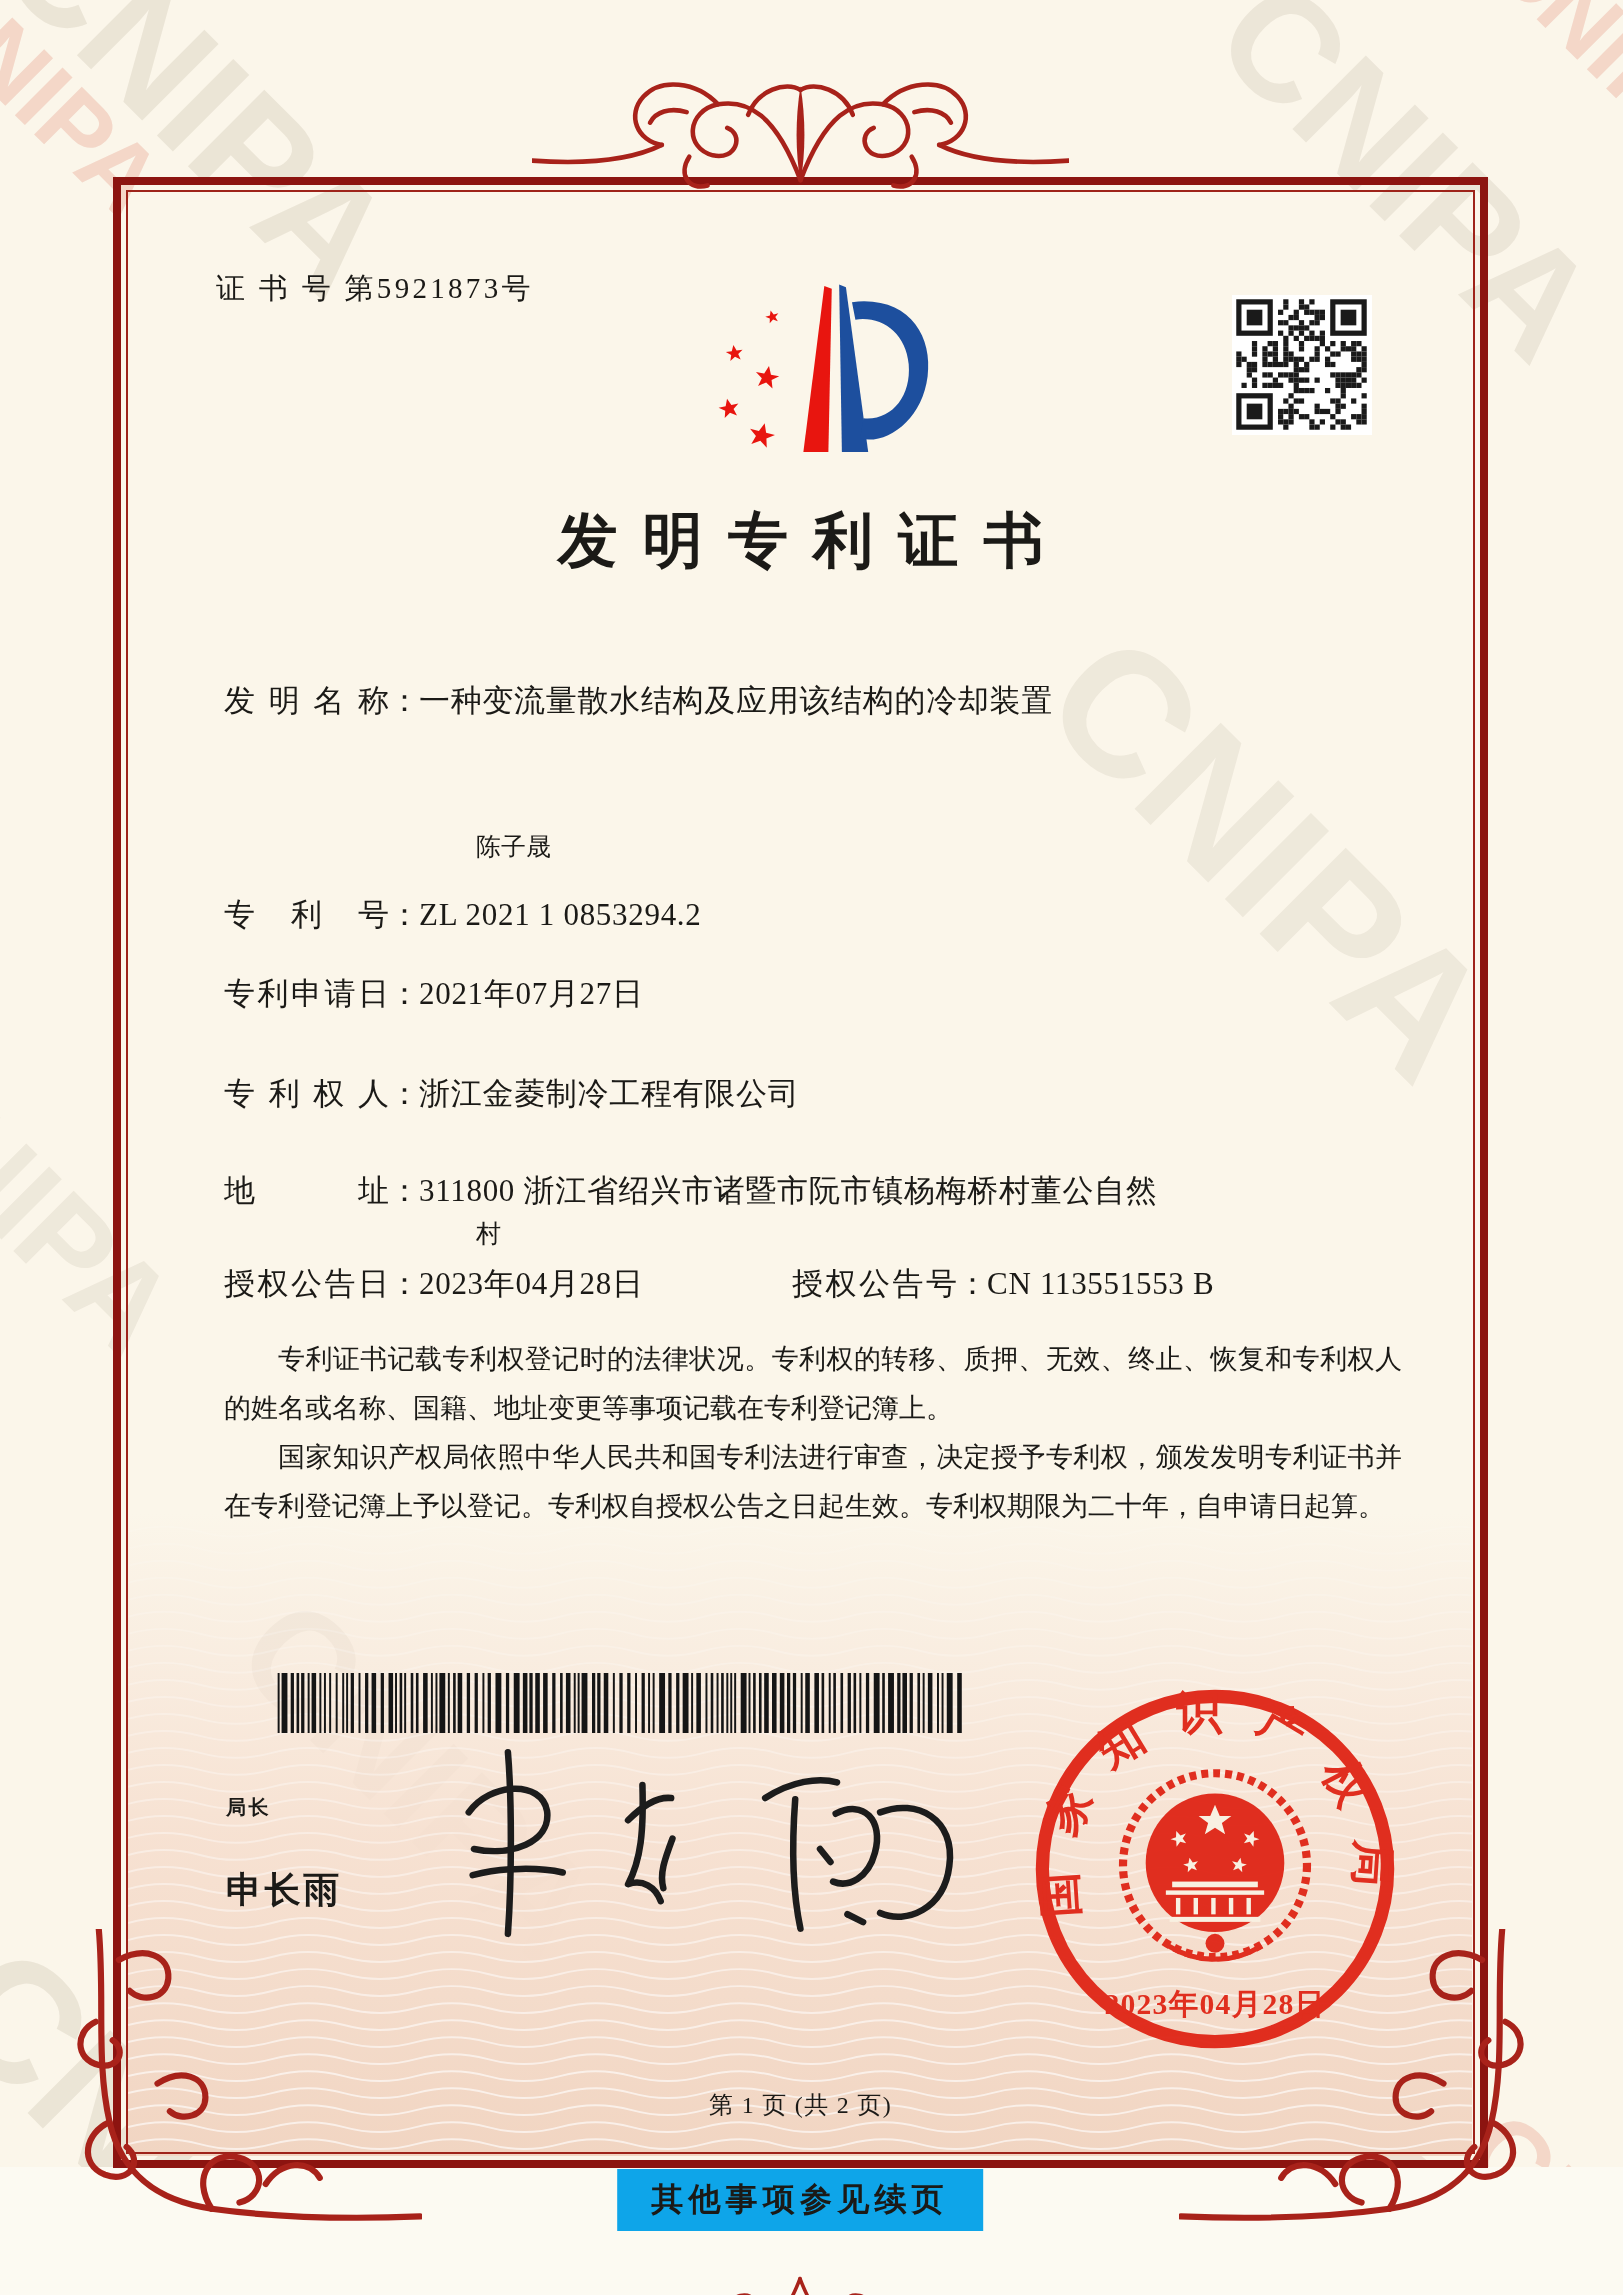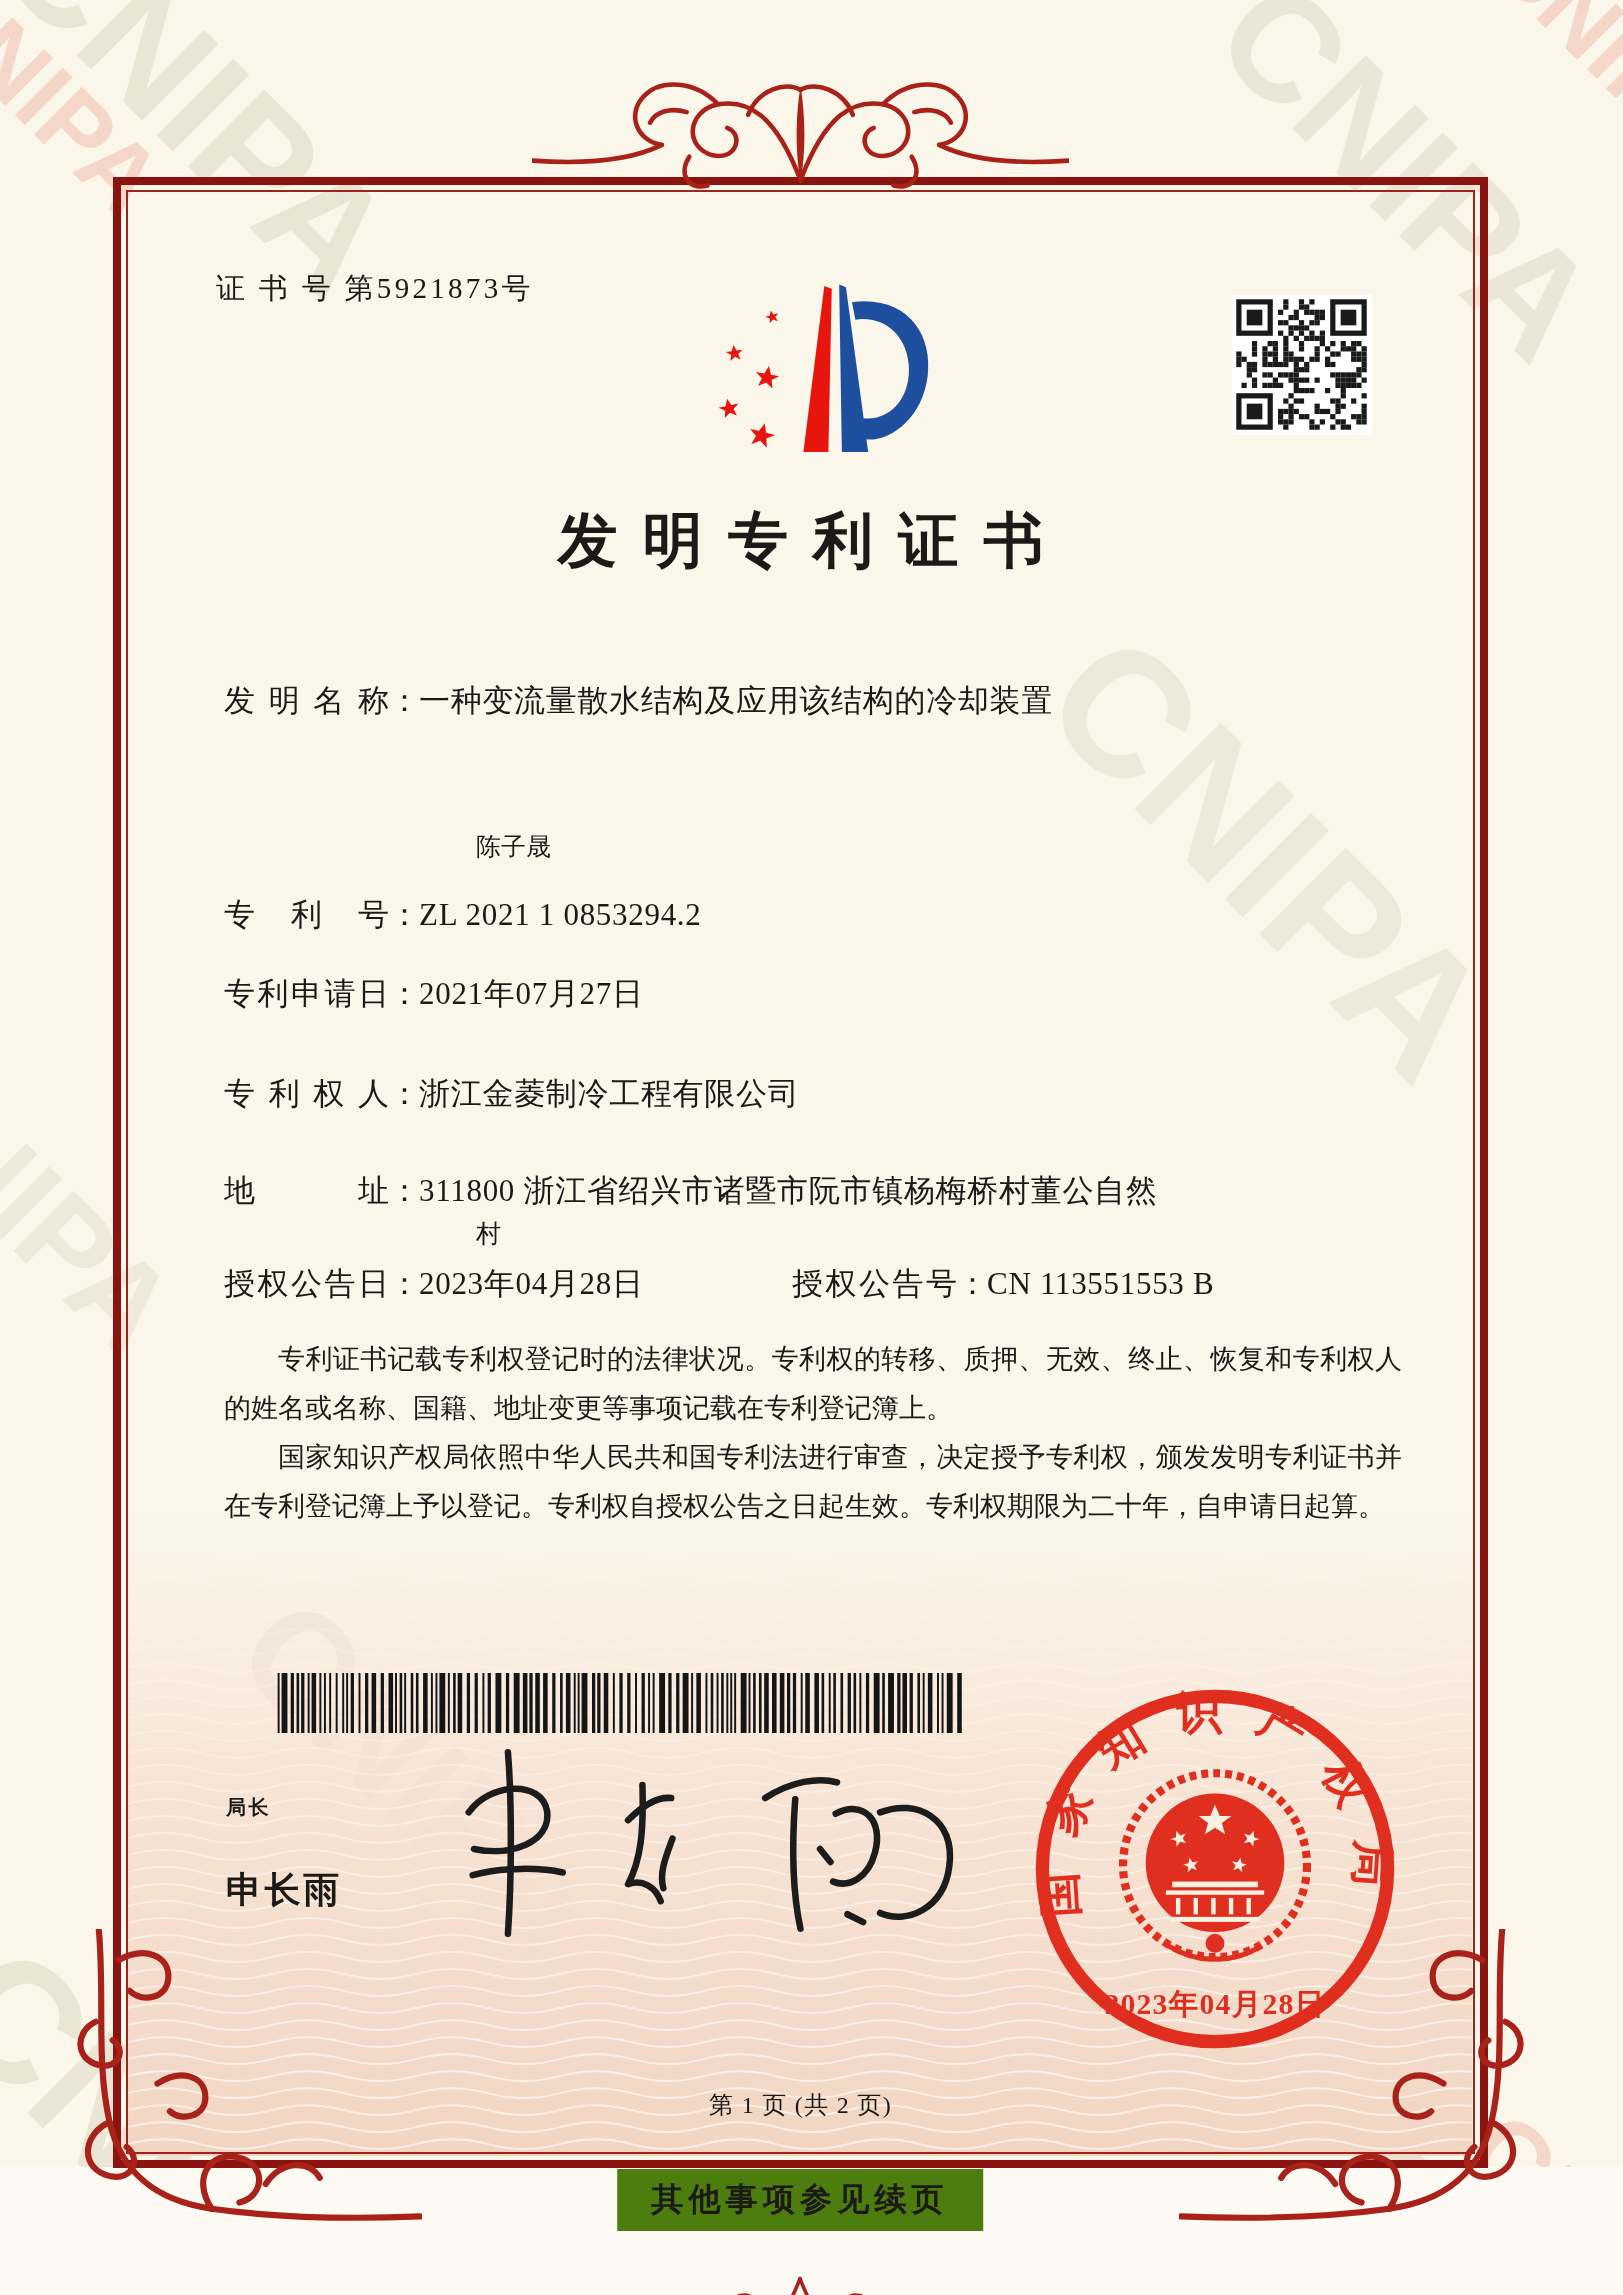--- a/index.html
+++ b/index.html
@@ -64,21 +64,21 @@
   .director-title{position:absolute;left:226px;top:1794px;font-size:20px;font-weight:700;
       font-family:"Liberation Sans","DejaVu Sans",sans-serif;z-index:4;letter-spacing:2.6px;}
   .director-name{position:absolute;left:226px;top:1866px;font-size:36px;font-weight:700;
       font-family:"Liberation Sans","DejaVu Sans",sans-serif;z-index:4;letter-spacing:2.6px;}
   .signature{position:absolute;left:412px;top:1721px;width:628px;height:222px;z-index:5;}
   .seal{position:absolute;left:1026px;top:1675px;width:378px;height:393px;z-index:5;opacity:0.96;}
 
   .page-info{position:absolute;left:0;width:1601px;top:2089px;text-align:center;
       font-size:24px;z-index:4;letter-spacing:1.3px;}
   .note-box{position:absolute;left:800px;top:2169px;transform:translateX(-50%);
-      background:#4d7c0f;padding:9.2px 34px;z-index:4;}
+      background:#0ea5e9;padding:9.2px 34px;z-index:4;}
   .note-box span{font-size:32px;font-weight:700;letter-spacing:5.2px;}
   .below-frame{position:absolute;left:0;top:2167px;width:1623px;height:128px;background:#fcfaf2;z-index:1;}
 
   
   .orn{position:absolute;z-index:6;pointer-events:none;}
   .orn-tc{left:532px;top:52px;width:537px;height:157px;}
   .orn-bl{left:63px;top:1929px;width:359px;height:340px;}
   .orn-br{left:1179px;top:1929px;width:359px;height:340px;transform:scaleX(-1);}
   .orn-bc{left:617px;top:2259px;width:366px;height:107px;transform:scaleY(-1);}
 </style>

